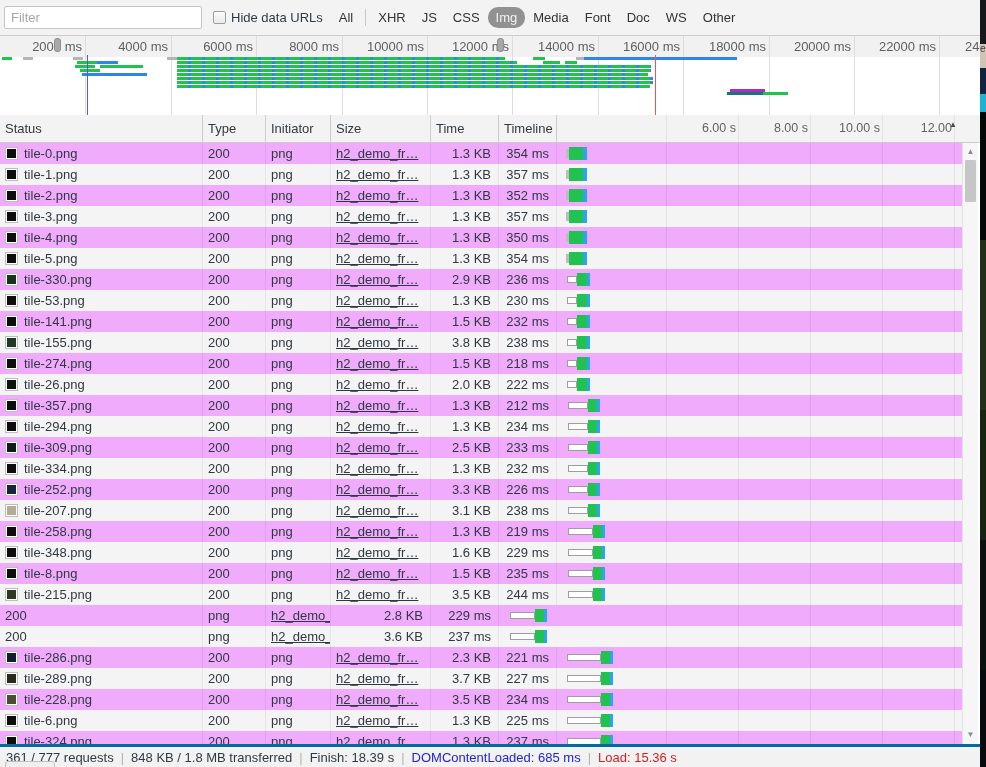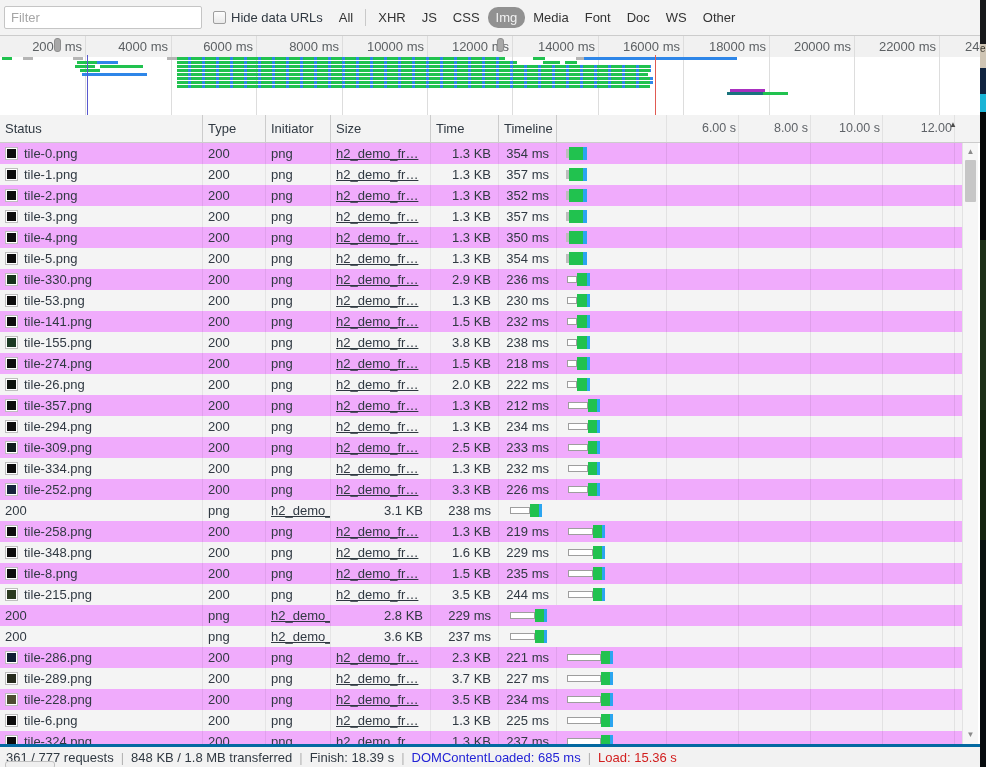--- a/index.html
+++ b/index.html
@@ -491,20 +491,26 @@
         <div class="cell"><span class="init-link">h2_demo_fr…</span></div>
         <div class="cell num">3.3 KB</div>
         <div class="cell num">226 ms</div>
         <div class="cell tl">
           <div class="wf-wait-box" style="left: 11px; width: 20px;"></div>
           <div class="wf-green" style="left: 31px; width: 9px; background: rgb(33, 194, 79);"></div>
           <div class="wf-blue" style="left: 40px; width: 3px; background: rgb(43, 165, 240);"></div>
         </div>
       </div>
       <div class="row">
+        <div class="cell name">
+          <div class="favicon">
+            <i style="background: rgb(181, 171, 151);"></i>
+          </div>
+          <span>tile-207.png</span>
+        </div>
         <div class="cell">200</div>
         <div class="cell">png</div>
         <div class="cell"><span class="init-link">h2_demo_fr…</span></div>
         <div class="cell num">3.1 KB</div>
         <div class="cell num">238 ms</div>
         <div class="cell tl">
           <div class="wf-wait-box" style="left: 11px; width: 20px;"></div>
           <div class="wf-green" style="left: 31px; width: 9px; background: rgb(33, 194, 79);"></div>
           <div class="wf-blue" style="left: 40px; width: 3px; background: rgb(43, 165, 240);"></div>
         </div>

